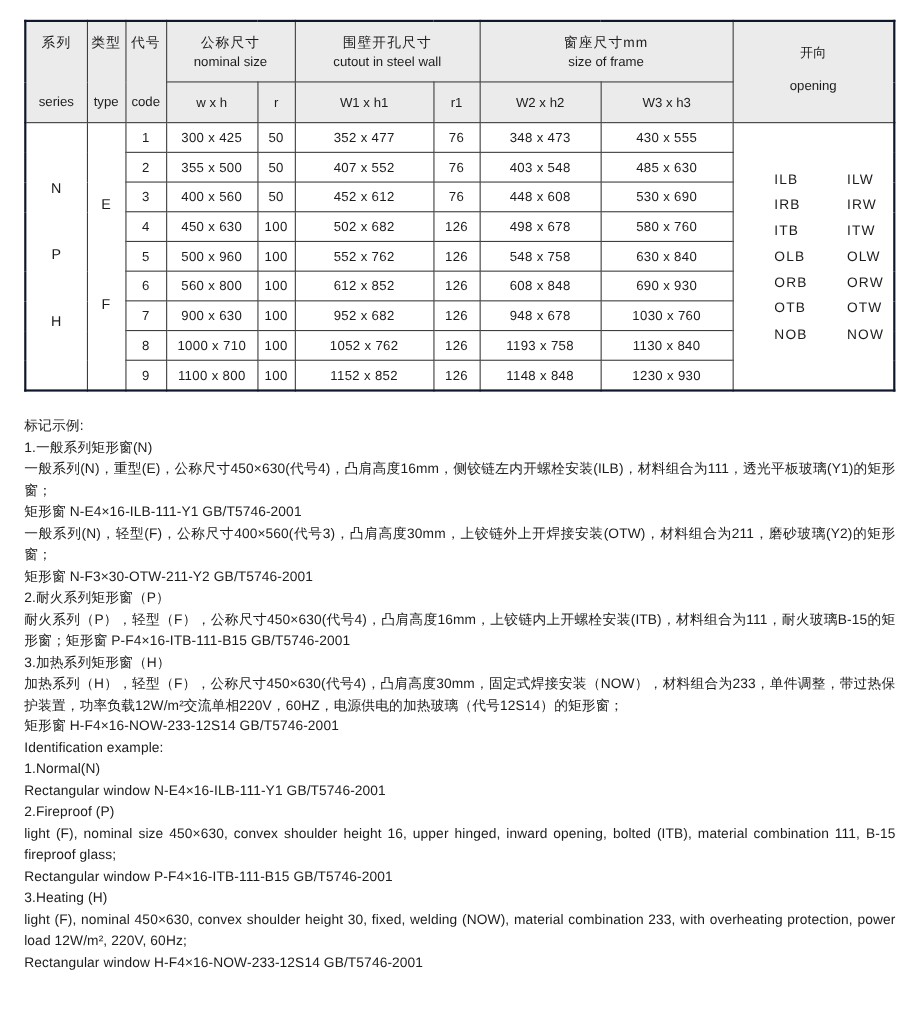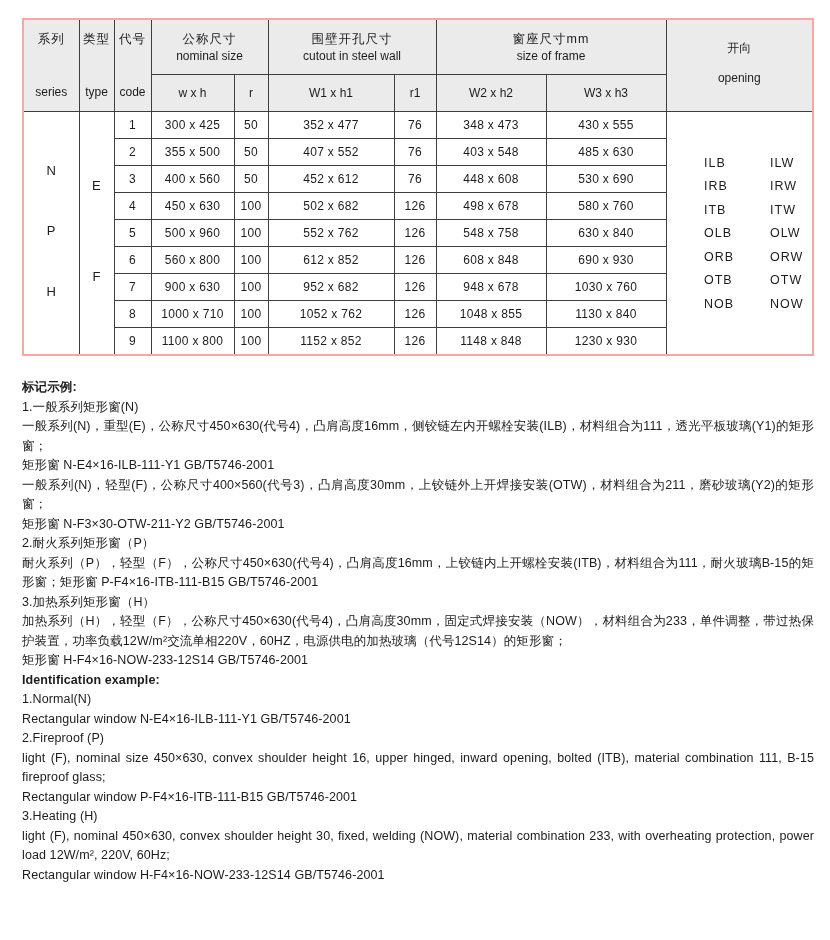--- a/index.html
+++ b/index.html
@@ -13,21 +13,21 @@
     box-sizing: border-box;
     padding: 18px 18px 0 22px;
     background: #ffffff;
     overflow: hidden;
   }
   
   table.spec-table {
     border-collapse: collapse;
     table-layout: fixed;
     width: 790px;
-    border: 2px solid #fca5a5;
+    border: 2px solid #0f172a;
   }
   .spec-table th, .spec-table td {
     border: 1px solid #3e3e3e;
     padding: 0;
     text-align: center;
     vertical-align: middle;
     font-weight: normal;
     font-size: 12px;
     color: #1c1c1c;
   }
@@ -60,21 +60,21 @@
     padding-left: 29px;
   }
   
   .notes { margin-top: 22px; width: 792px; }
   .note-line {
     font-size: 12.5px;
     line-height: 19.5px;
     letter-spacing: 0.1px;
     text-align: justify;
   }
-  .note-line.bold { font-weight: bold; }
+  .note-line.bold { font-weight: normal; }
 </style>
 </head>
 <body>
 
 <div class="page">
 
   <table class="spec-table">
     <colgroup>
       <col style="width:56px">
         <col style="width:35px">
@@ -235,21 +235,21 @@
           <td>126</td>
           <td>948 x 678</td>
           <td>1030 x 760</td>
         </tr>
         <tr>
           <td>8</td>
           <td>1000 x 710</td>
           <td>100</td>
           <td>1052 x 762</td>
           <td>126</td>
-          <td>1048 x 855</td>
+          <td>1193 x 758</td>
           <td>1130 x 840</td>
         </tr>
         <tr>
           <td>9</td>
           <td>1100 x 800</td>
           <td>100</td>
           <td>1152 x 852</td>
           <td>126</td>
           <td>1148 x 848</td>
           <td>1230 x 930</td>

